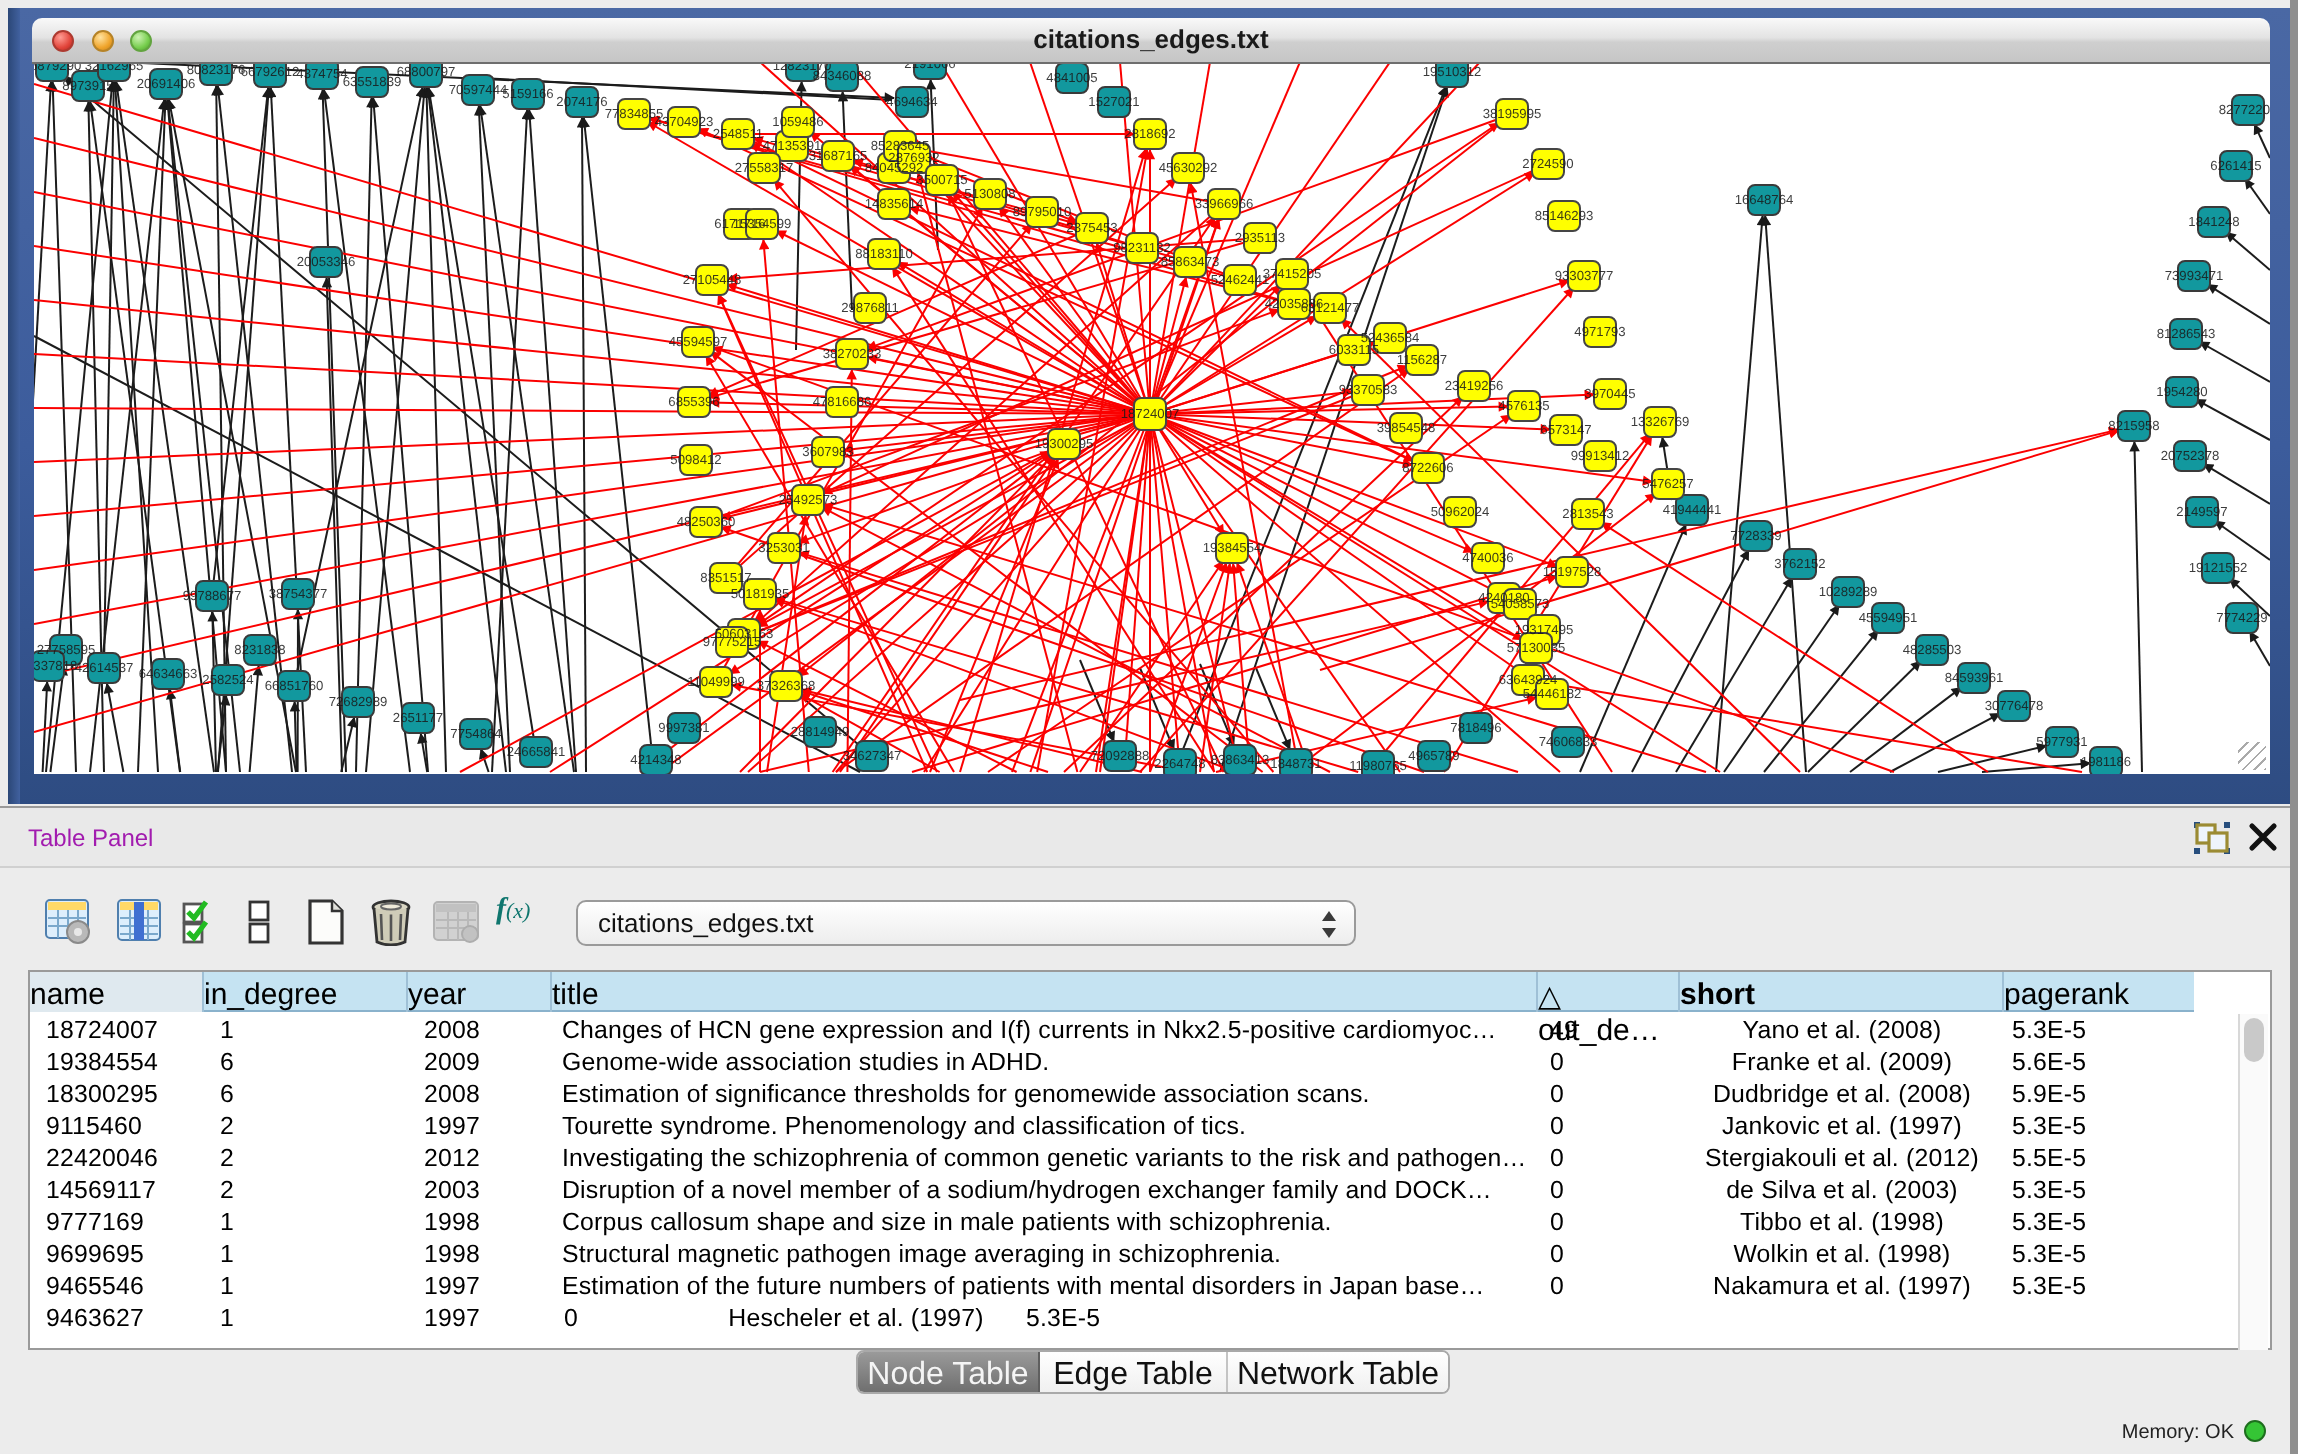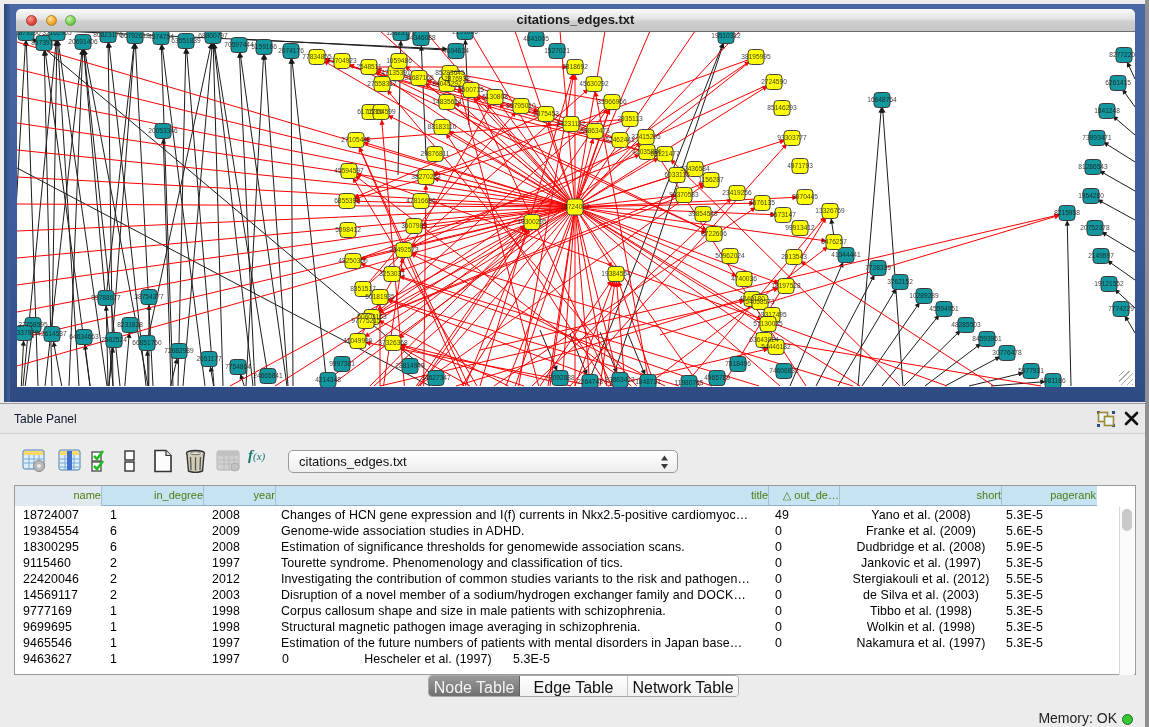--- a/index.html
+++ b/index.html
@@ -11,43 +11,43 @@
 #titlebar { position:absolute; left:12px; top:5px; width:1119px; height:23px; border-radius:5px 5px 0 0;
   background:linear-gradient(180deg,#f9f9f9 0%,#e3e3e3 45%,#cfcfcf 55%,#c6c6c6 100%);
   border-bottom:1px solid #6e6e6e; }
 #titlebar .t { position:absolute; left:0; right:0; top:3px; text-align:center; font-size:13px; color:#1a1a1a; font-weight:bold; }
 .tl { position:absolute; top:5.5px; width:11px; height:11px; border-radius:50%; }
 #canvas { position:absolute; left:13px; top:28px; width:1118px; height:355px; background:#fff; overflow:hidden; }
 #grip { position:absolute; right:2px; bottom:2px; width:14px; height:14px;
   background:repeating-linear-gradient(135deg, transparent 0 3px, #aaa 3px 4px); }
 #tpanel { position:absolute; left:0; top:403px; width:1145px; height:324px; background:#ececec; border-top:1px solid #9a9a9a; }
 #tpanel .hdr { position:absolute; left:0; top:0; width:100%; height:30px; background:#e9e9e9; border-bottom:1px solid #d0d0d0;}
-#tpanel .hdr .txt { position:absolute; left:14px; top:8px; font-size:12px; color:#0f172a; }
+#tpanel .hdr .txt { position:absolute; left:14px; top:8px; font-size:12px; color:#a21caf; }
 #toolbar { position:absolute; left:0; top:31px; width:100%; height:48px; }
 #combo { position:absolute; left:288px; top:15px; width:390px; height:23px; background:linear-gradient(180deg,#ffffff,#ededed);
   border:1px solid #9a9a9a; border-radius:5px; font-size:13px; color:#111; padding:3px 0 0 10px; }
 #tablewrap { position:absolute; left:14px; top:81px; width:1122px; height:190px; background:#fff; border:1px solid #9a9a9a; }
 #thead { position:absolute; left:0; top:0; height:20px; width:1082px; display:flex; background:#c5e3f2; border-bottom:1px solid #8ab2cc;}
-#thead div { height:20px; border-right:1px solid #9fc0d6; font-size:11px; text-align:right; padding-top:3px; color:#4d7c0f; }
+#thead div { height:20px; border-right:1px solid #9fc0d6; font-size:15px; text-align:left; padding-top:3px; color:#000000; }
 .tr { position:relative; height:16px; display:flex; font-size:12.4px; letter-spacing:0.1px; color:#000; white-space:nowrap; }
 .tr div { overflow:hidden; padding-top:1px; }
 .c1 { width:87px; padding-left:8px; }
 .c2 { width:102px; padding-left:8px; }
 .c3 { width:72px; padding-left:2px; text-align:left; padding-left:8px;}
 .c4 { width:493px; padding-left:5px; }
 .c5 { width:71px; padding-left:6px; }
 .c6 { width:162px; text-align:center; }
 .c7 { width:94px; padding-left:4px; }
 #vsb { position:absolute; right:1px; top:21px; width:15px; height:168px; background:#fafafa; border-left:1px solid #d8d8d8;}
 #vsb .thumb { position:absolute; left:2px; top:2px; width:10px; height:22px; background:#c9c9c9; border-radius:5px; }
 #tabs { position:absolute; left:428px; top:271px; height:22px; display:flex; border:1px solid #a9a9a9; border-radius:4px; overflow:hidden; background:#fff;}
 #tabs div { height:100%; font-size:16px; padding-top:3px; text-align:center; color:#111; border-right:1px solid #c4c4c4; background:linear-gradient(180deg,#ffffff,#f0f0f0);}
 #tabs div.sel { background:linear-gradient(180deg,#9a9a9a,#6f6f6f); color:#f4f4f4; border-right:1px solid #5f5f5f;}
 #tabs div:last-child { border-right:none; }
-#mem { position:absolute; right:12px; top:306px; font-size:14px; color:#222; }
+#mem { position:absolute; right:12px; top:306px; font-size:10px; color:#222; }
 #mem .dot { display:inline-block; width:11px; height:11px; border-radius:50%; background:#35c535; border:1px solid #1e6e1e; vertical-align:-2px; margin-left:5px;}
 .ico { position:absolute; top:14px; }
 </style></head>
 <body>
 <div id="page">
   <div id="netwin">
     <div class="leftsh"></div>
     <div id="titlebar">
       <span class="tl" style="left:10px; background:radial-gradient(circle at 35% 30%, #ff9d94, #e2463c 60%, #b2251c); border:1px solid #ad3a30;"></span>
       <span class="tl" style="left:29.5px; background:radial-gradient(circle at 35% 30%, #ffe3a0, #f0a52c 60%, #c47f17); border:1px solid #b68327;"></span>
@@ -659,21 +659,21 @@
           </svg>
       </div>
     </div>
     <div id="tablewrap">
       <div id="thead">
         <div style="width:87px; background:#dfe9ef;">name</div>
         <div style="width:102px;">in_degree</div>
         <div style="width:72px;">year</div>
         <div style="width:493px;">title</div>
         <div style="width:71px;">△ out_de…</div>
-        <div style="width:162px;">short</div>
+        <div style="width:162px;font-weight:bold;">short</div>
         <div style="width:94px; border-right:none;">pagerank</div>
       </div>
       <div style="position:absolute; left:0; top:21px; width:1104px;">
       <div class="tr">
             <div class="c1">18724007</div>
             <div class="c2">1</div>
             <div class="c3">2008</div>
             <div class="c4">Changes of HCN gene expression and I(f) currents in Nkx2.5-positive cardiomyoc…</div>
             <div class="c5">49</div>
             <div class="c6">Yano et al. (2008)</div>
@@ -703,21 +703,21 @@
             <div class="c3">1997</div>
             <div class="c4">Tourette syndrome. Phenomenology and classification of tics.</div>
             <div class="c5">0</div>
             <div class="c6">Jankovic et al. (1997)</div>
             <div class="c7">5.3E-5</div>
           </div>
 <div class="tr">
             <div class="c1">22420046</div>
             <div class="c2">2</div>
             <div class="c3">2012</div>
-            <div class="c4">Investigating the contribution of common studies variants to the risk and pathogen…</div>
+            <div class="c4">Investigating the schizophrenia of common genetic variants to the risk and pathogen…</div>
             <div class="c5">0</div>
             <div class="c6">Stergiakouli et al. (2012)</div>
             <div class="c7">5.5E-5</div>
           </div>
 <div class="tr">
             <div class="c1">14569117</div>
             <div class="c2">2</div>
             <div class="c3">2003</div>
             <div class="c4">Disruption of a novel member of a sodium/hydrogen exchanger family and DOCK…</div>
             <div class="c5">0</div>
@@ -759,18 +759,18 @@
             <div class="c6">Hescheler et al. (1997)</div>
             <div class="c7">5.3E-5</div>
           </div>
       </div>
       <div id="vsb">
           <div class="thumb"></div>
         </div>
     </div>
     <div id="tabs">
       <div class="sel" style="width:91px;">Node Table</div>
-        <div style="width:108px;">Edge Table</div>
+        <div style="width:94px;">Edge Table</div>
         <div style="width:110px;">Network Table</div>
     </div>
     <div id="mem">Memory: OK<span class="dot"></span></div>
   </div>
   <div id="rightstrip"></div>
 </div>
 </body></html>

